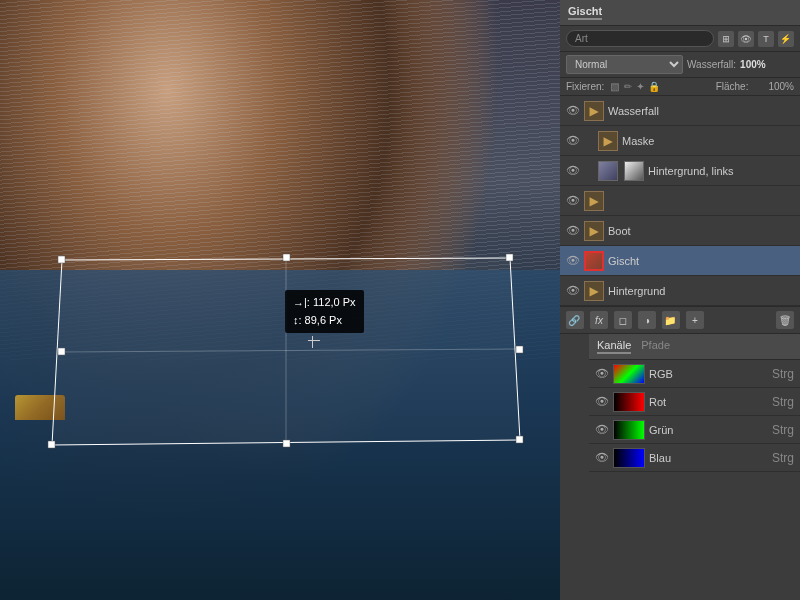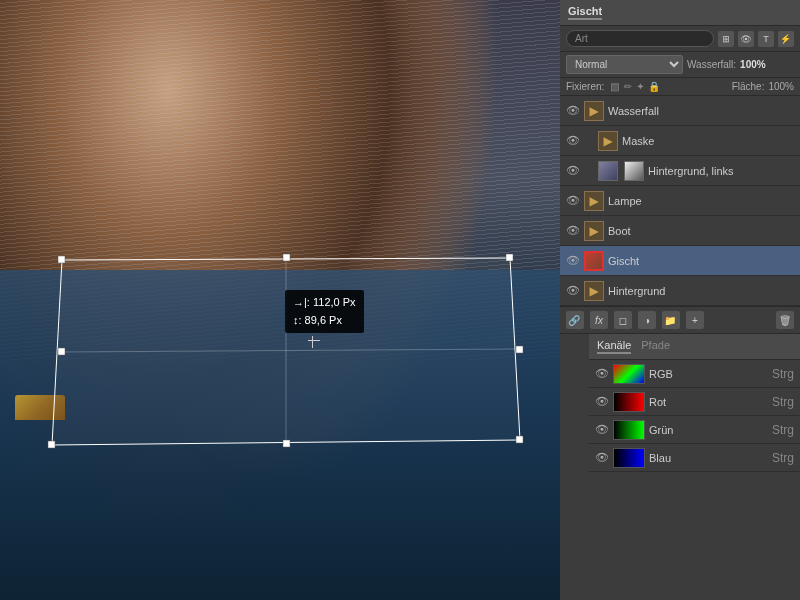--- a/index.html
+++ b/index.html
@@ -210,21 +210,21 @@
       color: #aaa;
     }
 
     .lock-icons { display: flex; gap: 4px; }
     .lock-icon { font-size: 10px; color: #888; cursor: pointer; }
 
     .fill-area {
       margin-left: auto;
       display: flex;
       align-items: center;
-      gap: 4px;
+      gap: 20px;
       font-size: 10px;
       color: #aaa;
     }
 
     
     .layer-list {
       background: #3c3c3c;
     }
 
     .layer-item {
@@ -486,21 +486,20 @@
         <div class="layer-thumb image" style="background:linear-gradient(135deg,#eee,#555);margin-left:2px;">
         </div>
         <span class="layer-name">Hintergrund, links</span>
       </div>
 
       <div class="layer-item">
         <div class="eye-icon">👁</div>
         <div class="layer-thumb folder">
           <span style="color:#c8a050;font-size:12px;">▶</span>
         </div>
-        <span class="layer-name">Lampe</span>
       </div>
 
       <div class="layer-item">
         <div class="eye-icon">👁</div>
         <div class="layer-thumb folder">
           <span style="color:#c8a050;font-size:12px;">▶</span>
         </div>
         <span class="layer-name">Boot</span>
       </div>
 

